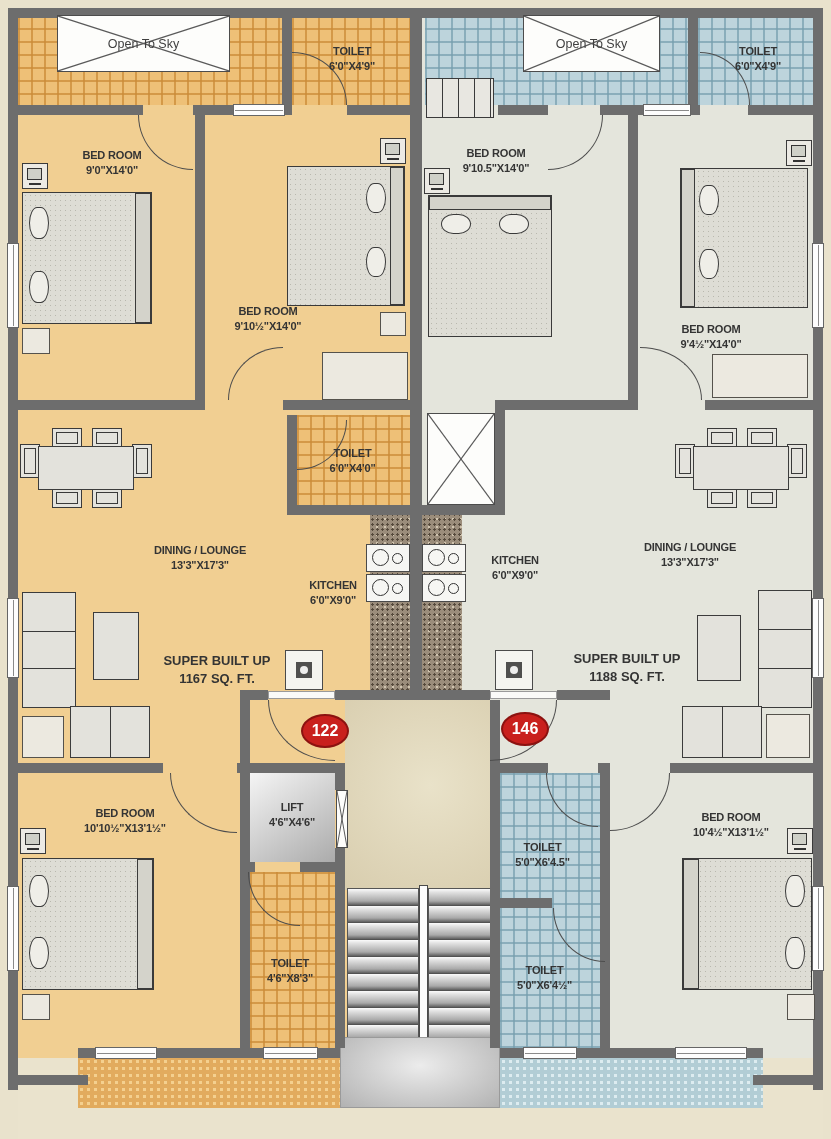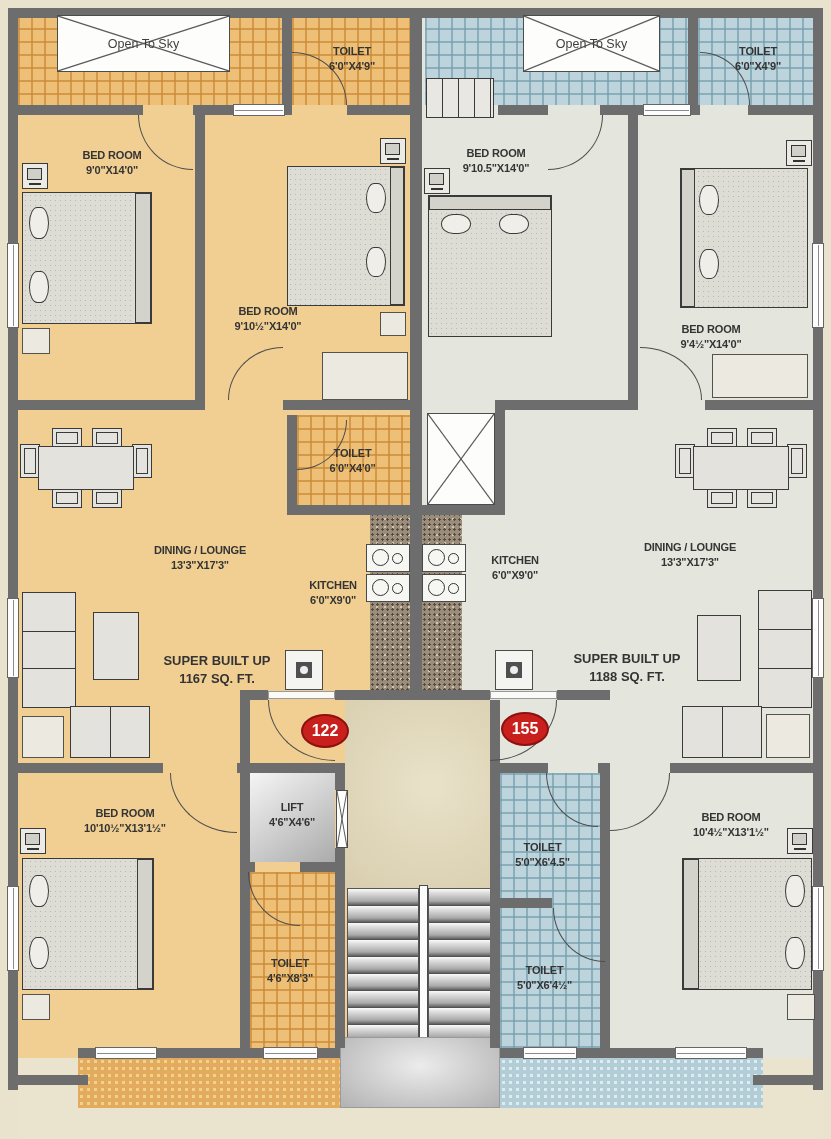--- a/index.html
+++ b/index.html
@@ -339,21 +339,21 @@
       <div>1167 SQ. FT.</div>
   </div>
   <div class="lbl sbu" style="left:527px;top:650px;width:200px;">
     <div>SUPER BUILT UP</div>
       <div>1188 SQ. FT.</div>
   </div>
   <div class="badge" style="left:301px;top:714px;">
     <span>122</span>
   </div>
   <div class="badge" style="left:501px;top:712px;">
-    <span>155</span>
+    <span>146</span>
   </div>
   <div class="lbl" style="left:50px;top:806px;width:150px;">
     <div>BED ROOM</div>
       <div>10'10½"X13'1½"</div>
   </div>
   <div class="lbl" style="left:242px;top:800px;width:100px;">
     <div>LIFT</div>
       <div>4'6"X4'6"</div>
   </div>
   <div class="lbl" style="left:656px;top:810px;width:150px;">

